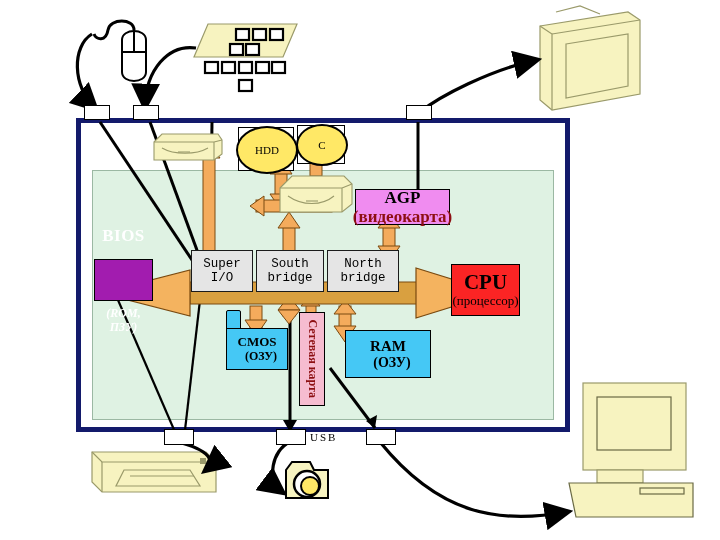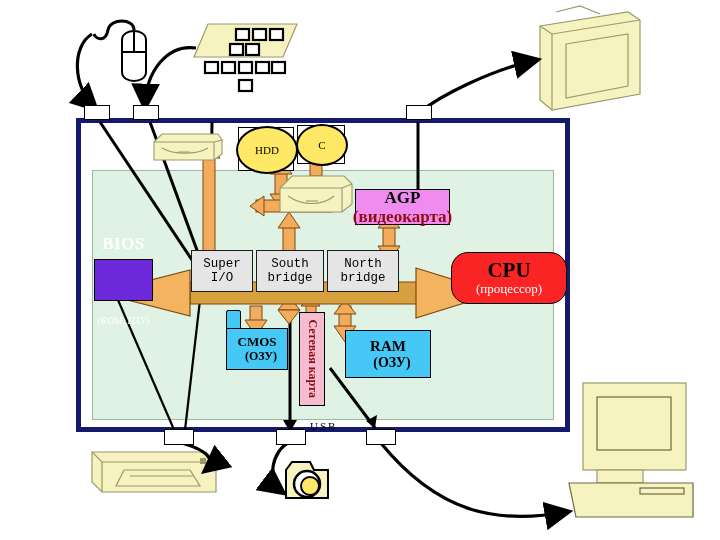--- a/index.html
+++ b/index.html
@@ -14,28 +14,28 @@
             border:5px solid #131a6b;background:#ffffff;box-sizing:border-box;}
   #mb-inner{left:92px;top:170px;width:462px;height:250px;
             background:#dff2e3;border:1px solid #9bb8a3;box-sizing:border-box;}
 
   
   .chip{box-sizing:border-box;border:1px solid #000;display:flex;
         flex-direction:column;align-items:center;justify-content:center;
         text-align:center;line-height:1.12;}
   .green{background:#e5e5e5;border:1px solid #1b1b1b;
          font-family:"Liberation Mono",monospace;font-size:12.5px;color:#000;}
-  .bios{background:#6d28d9;color:#ffffff;border:1px solid #000;gap:44px;}
+  .bios{background:#a21caf;color:#ffffff;border:1px solid #000;gap:44px;}
   .bios .t1{font-family:"Liberation Serif",serif;font-weight:bold;font-size:17px;
             letter-spacing:.5px;}
-  .bios .t2{font-family:"Liberation Serif",serif;font-style:italic;font-weight:normal;
-            font-size:10px;margin-top:18px;}
+  .bios .t2{font-family:"Liberation Serif",serif;font-style:italic;font-weight:bold;
+            font-size:12px;margin-top:18px;}
   .cpu{background:#fb2424;border:1px solid #000;}
   .cpu .t1{font-family:"Liberation Serif",serif;font-weight:bold;font-size:21px;color:#000;}
-  .cpu .t2{font-family:"Liberation Serif",serif;font-size:13px;color:#ffffff;margin-top:-1px;}
+  .cpu .t2{font-family:"Liberation Serif",serif;font-size:13px;color:#000000;margin-top:-1px;}
   .agp{background:#f08cf0;border:1px solid #000;}
   .agp .t1{font-family:"Liberation Serif",serif;font-weight:bold;font-size:17px;color:#000;}
   .agp .t2{font-family:"Liberation Serif",serif;font-weight:bold;font-size:17px;color:#8d0f12;}
   .mem{background:#45c8f5;border:1px solid #000;}
   .mem .t1{font-family:"Liberation Serif",serif;font-weight:bold;font-size:15px;color:#000;}
   .mem .t2{font-family:"Liberation Serif",serif;font-weight:bold;font-size:14px;color:#000;margin-left:8px;}
   .mem.small .t1{font-size:13px;}
   .mem.small .t2{font-size:12px;}
   .netcard{background:#f6bcd0;border:1px solid #000;}
   .netcard span{font-family:"Liberation Serif",serif;font-weight:bold;font-size:12px;
@@ -212,21 +212,21 @@
     </g>
   </svg>
 
   <div class="abs port" style="left:84px;top:105px;width:26px;height:15px;"></div>
   <div class="abs port" style="left:133px;top:105px;width:26px;height:15px;"></div>
   <div class="abs port" style="left:406px;top:105px;width:26px;height:15px;"></div>
 
   <div class="abs port" style="left:164px;top:429px;width:30px;height:16px;"></div>
   <div class="abs port" style="left:276px;top:429px;width:30px;height:16px;"></div>
   <div class="abs port" style="left:366px;top:429px;width:30px;height:16px;"></div>
-  <div class="abs lbl" style="left:310px;top:420px;letter-spacing:2px;">USB</div>
+  <div class="abs lbl" style="left:310px;top:431px;letter-spacing:2px;">USB</div>
 
   <svg class="abs" style="left:148px;top:128px;width:78px;height:36px;" viewBox="0 0 78 36">
     <path d="M6,14 L14,6 L70,6 L74,12 L74,26 L66,32 L6,32 Z" fill="#f7f3c0" stroke="#9a9a6a" stroke-width="1.1"></path>
     <path d="M6,14 L66,14 L66,32 M66,14 L74,12" fill="none" stroke="#9a9a6a" stroke-width="1.1"></path>
     <path d="M14,20 C26,27 48,27 60,20" fill="none" stroke="#9a9a6a" stroke-width="1.1"></path>
     <path d="M30,24 L42,24" stroke="#9a9a6a" stroke-width="1.1"></path>
   </svg>
 
   <svg class="abs" style="left:276px;top:172px;width:80px;height:42px;" viewBox="0 0 80 42">
     <path d="M4,16 L16,4 L68,4 L76,12 L76,32 L66,40 L4,40 Z" fill="#f7f3c0" stroke="#9a9a6a" stroke-width="1.1"></path>
@@ -252,21 +252,21 @@
   <div class="abs chip green" style="left:327px;top:250px;width:72px;height:42px;">
     <div>North</div>
     <div>bridge</div>
   </div>
 
   <div class="abs chip bios" style="left:94px;top:259px;width:59px;height:42px;">
     <div class="t1">BIOS</div>
     <div class="t2">(ROM, ПЗУ)</div>
   </div>
 
-  <div class="abs chip cpu" style="left:451px;top:252px;width:116px;height:52px;border-radius:17px;">
+  <div class="abs chip cpu" style="left:451px;top:264px;width:69px;height:52px;">
     <div class="t1">CPU</div>
     <div class="t2">(процессор)</div>
   </div>
 
   <div class="abs chip agp" style="left:355px;top:189px;width:95px;height:36px;">
     <div class="t1">AGP</div>
     <div class="t2">(видеокарта)</div>
   </div>
 
   <div class="abs chip mem" style="left:345px;top:330px;width:86px;height:48px;">

